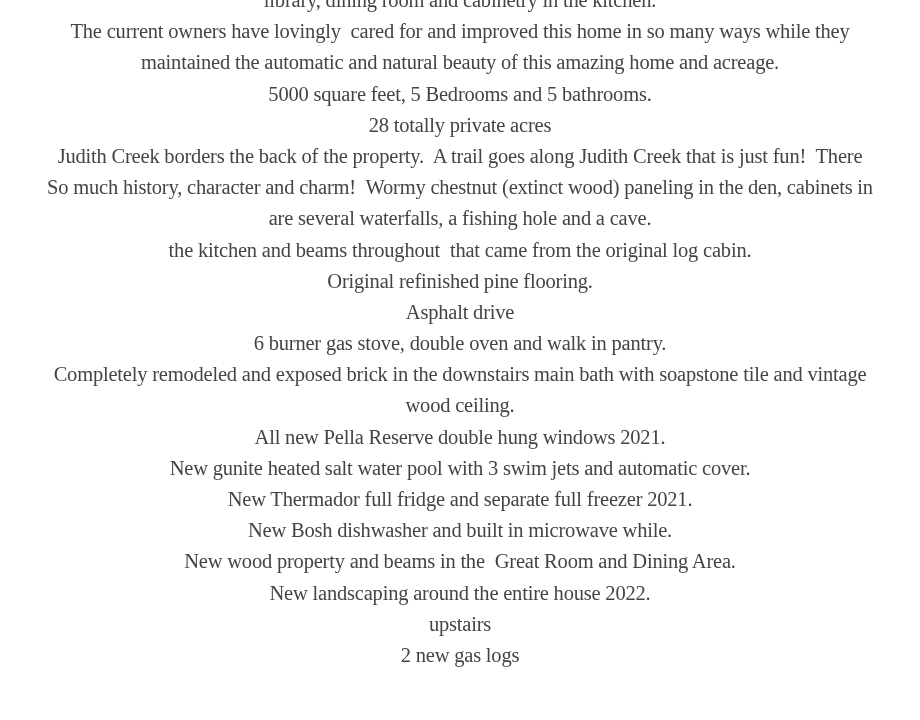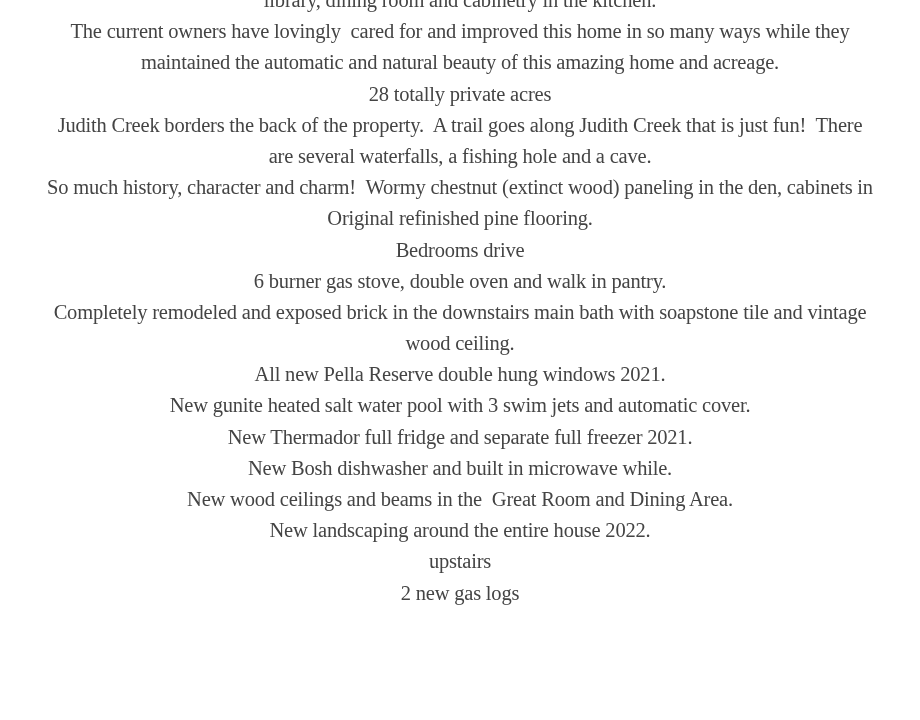--- a/index.html
+++ b/index.html
@@ -31,30 +31,32 @@
     overflow: visible;
   }
 </style>
 </head>
 <body style="background: rgb(255, 255, 255);">
 
 <div class="doc" id="doc" style="color: rgb(68, 68, 68);">
     <div class="line">library, dining room and cabinetry in the kitchen.</div>
     <div class="line">The current owners have lovingly  cared for and improved this home in so many ways while they</div>
     <div class="line">maintained the automatic and natural beauty of this amazing home and acreage.</div>
+    <div class="line">5000 square feet, 5 Bedrooms and 5 bathrooms.</div>
     <div class="line">28 totally private acres</div>
     <div class="line">Judith Creek borders the back of the property.  A trail goes along Judith Creek that is just fun!  There</div>
+    <div class="line">So much history, character and charm!  Wormy chestnut (extinct wood) paneling in the den, cabinets in</div>
     <div class="line">are several waterfalls, a fishing hole and a cave.</div>
-    <div class="line">So much history, character and charm!  Wormy chestnut (extinct wood) paneling in the den, cabinets in</div>
+    <div class="line">the kitchen and beams throughout  that came from the original log cabin.</div>
     <div class="line">Original refinished pine flooring.</div>
-    <div class="line">Bedrooms drive</div>
+    <div class="line">Asphalt drive</div>
     <div class="line">6 burner gas stove, double oven and walk in pantry.</div>
     <div class="line">Completely remodeled and exposed brick in the downstairs main bath with soapstone tile and vintage</div>
     <div class="line">wood ceiling.</div>
     <div class="line">All new Pella Reserve double hung windows 2021.</div>
     <div class="line">New gunite heated salt water pool with 3 swim jets and automatic cover.</div>
     <div class="line">New Thermador full fridge and separate full freezer 2021.</div>
     <div class="line">New Bosh dishwasher and built in microwave while.</div>
-    <div class="line">New wood ceilings and beams in the  Great Room and Dining Area.</div>
+    <div class="line">New wood property and beams in the  Great Room and Dining Area.</div>
     <div class="line">New landscaping around the entire house 2022.</div>
     <div class="line">upstairs</div>
     <div class="line">2 new gas logs</div>
   </div>
 
 </body></html>

